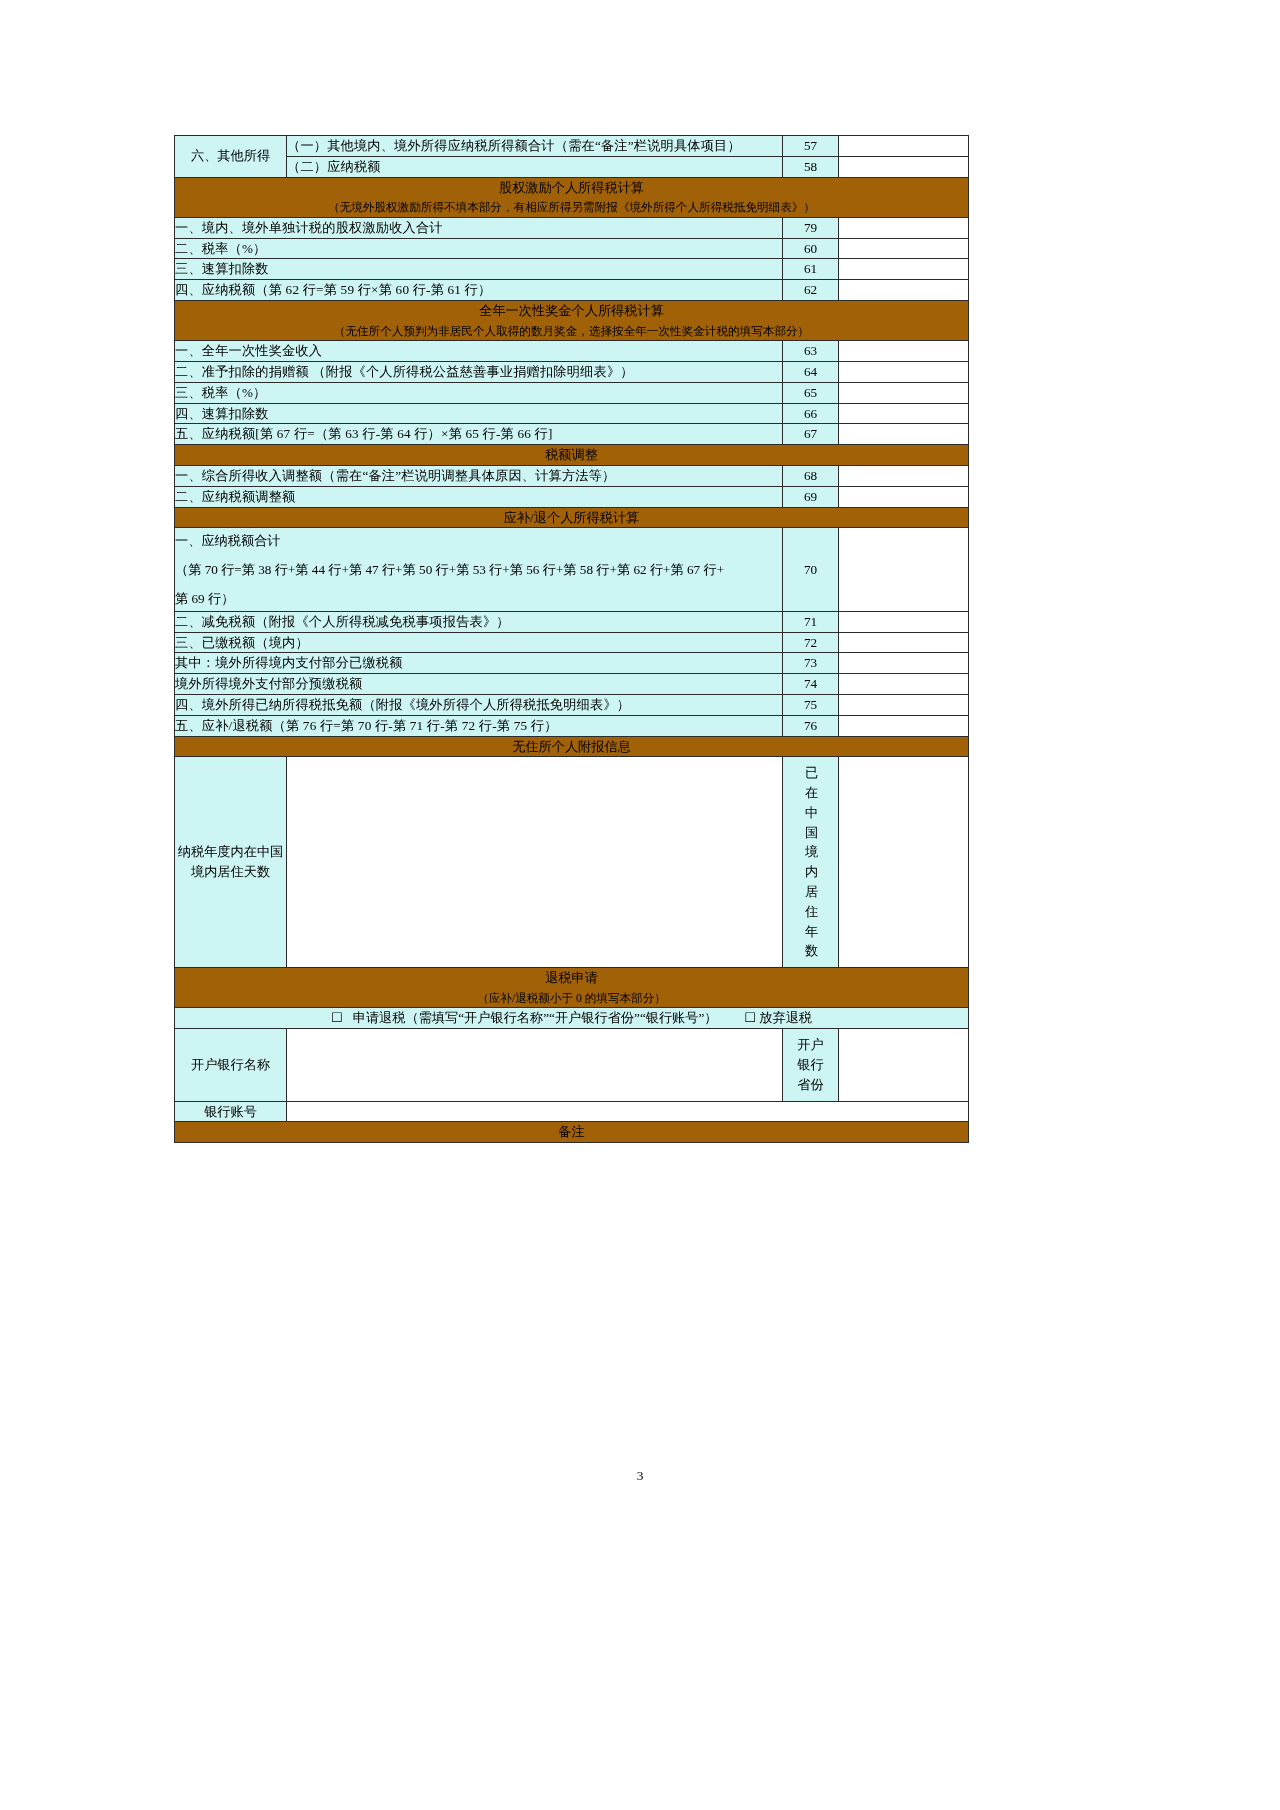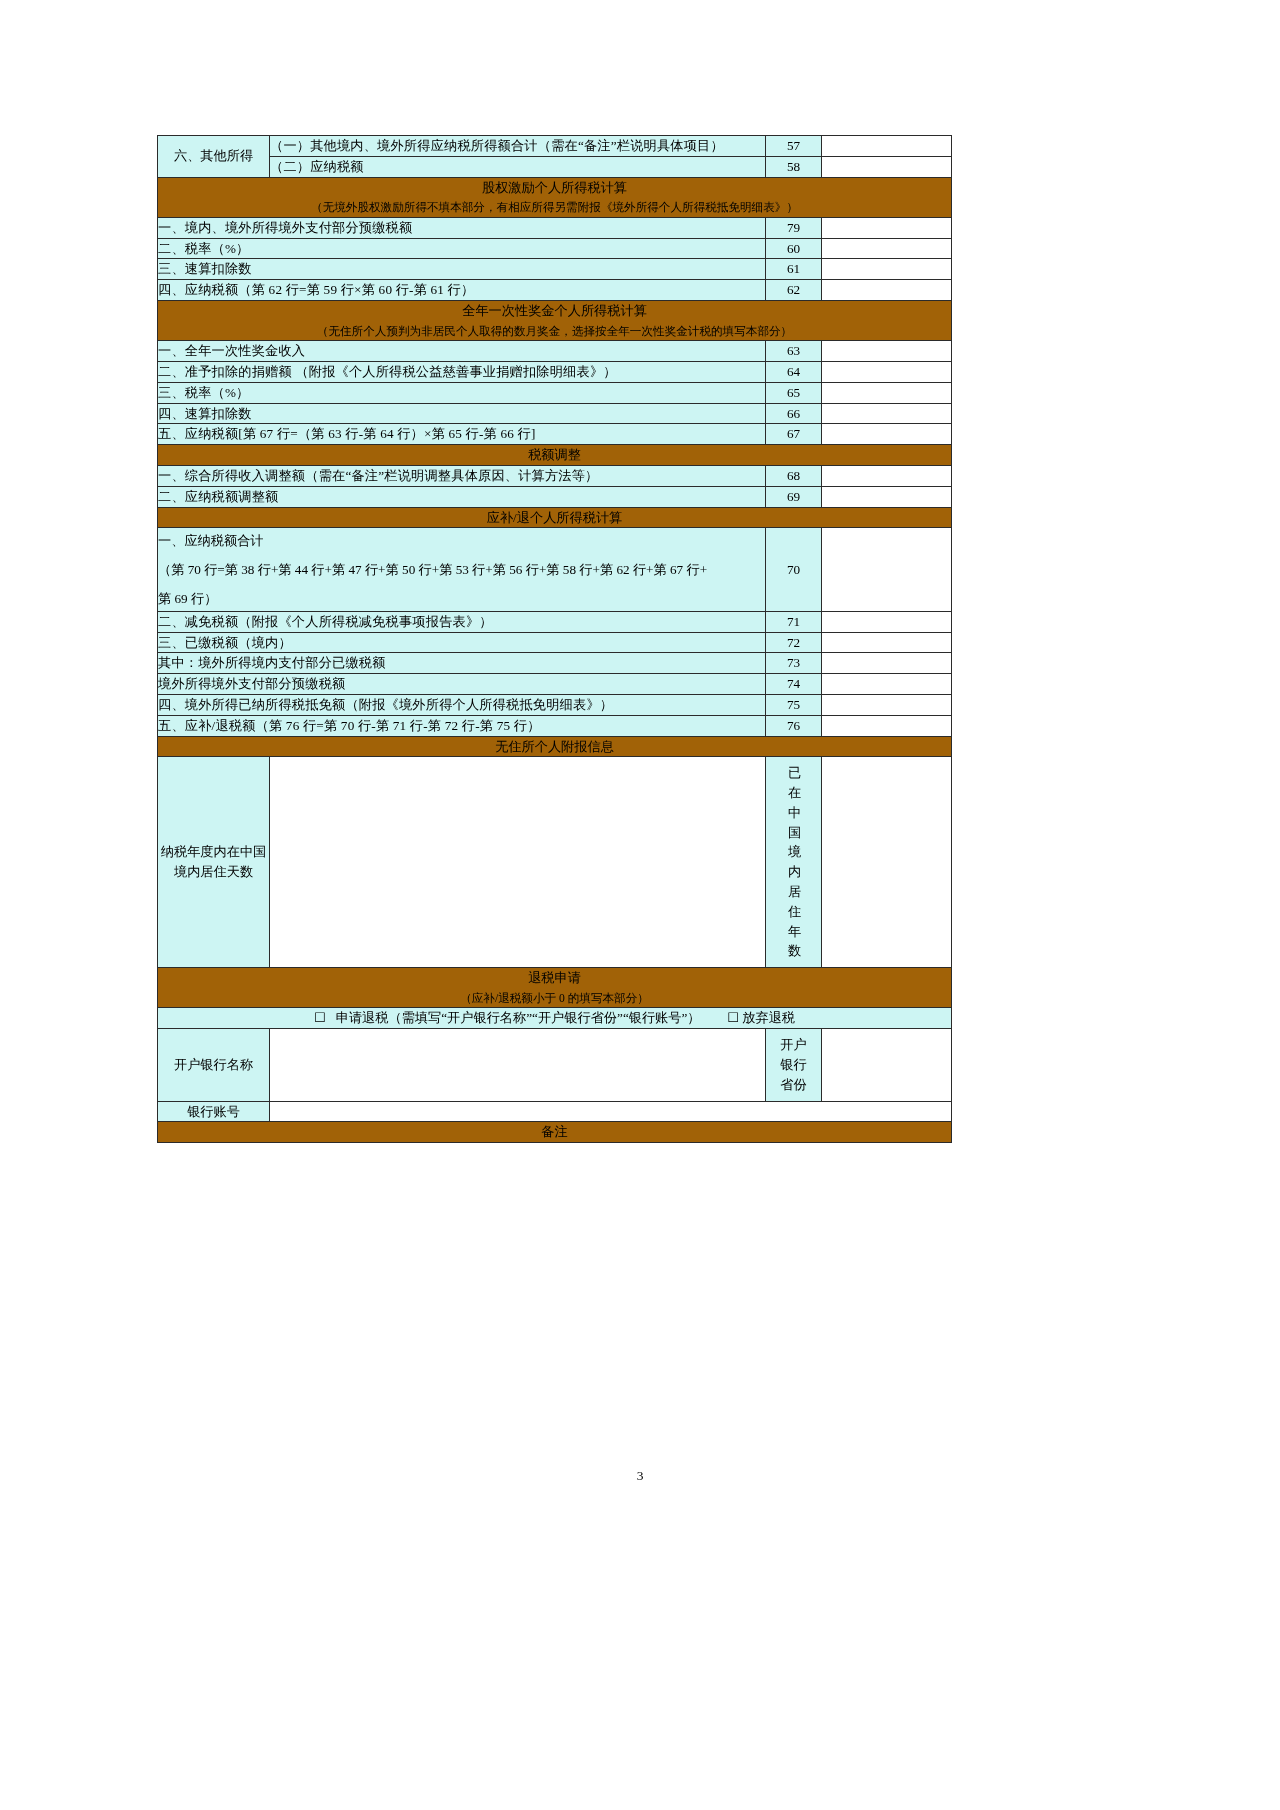--- a/index.html
+++ b/index.html
@@ -3,21 +3,21 @@
 <meta charset="utf-8">
 <style>
   html,body{margin:0;padding:0;}
   body{
     width:1280px;height:1810px;
     background:#ffffff;
     font-family:"Liberation Serif","DejaVu Serif",serif;
     color:#000;
   }
   .page{position:relative;width:1280px;height:1810px;}
-  .sheet{position:absolute;left:157px;top:135px;width:919px;}
+  .sheet{position:absolute;left:174px;top:135px;width:919px;}
 
   table.form{
     border-collapse:collapse;
     width:795px;
     table-layout:fixed;
   }
   table.form td{
     border:1px solid #2b2b2b;
     padding:0;
     vertical-align:middle;
@@ -112,21 +112,21 @@
         <td class="white fill"></td>
       </tr>
 
       <tr>
         <td class="hdr sec" colspan="4">
           <span class="t1">股权激励个人所得税计算</span>
           <span class="t2">（无境外股权激励所得不填本部分，有相应所得另需附报《境外所得个人所得税抵免明细表》）</span>
         </td>
       </tr>
       <tr>
-        <td class="cyan lbl" colspan="2">一、境内、境外所得境外支付部分预缴税额</td>
+        <td class="cyan lbl" colspan="2">一、境内、境外单独计税的股权激励收入合计</td>
         <td class="cyan num">79</td>
         <td class="white fill"></td>
       </tr>
       <tr>
         <td class="cyan lbl" colspan="2">二、税率（%）</td>
         <td class="cyan num">60</td>
         <td class="white fill"></td>
       </tr>
       <tr>
         <td class="cyan lbl" colspan="2">三、速算扣除数</td>

